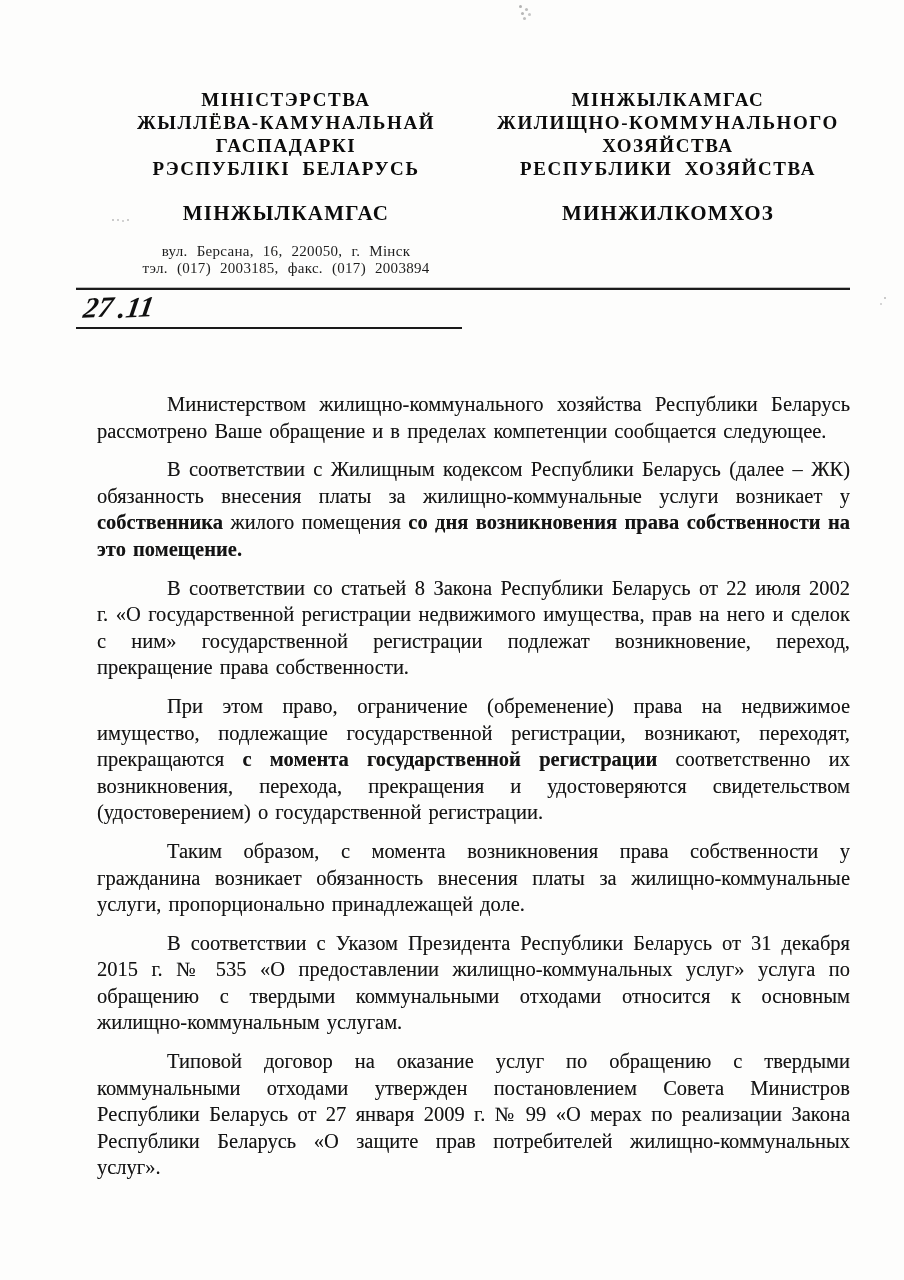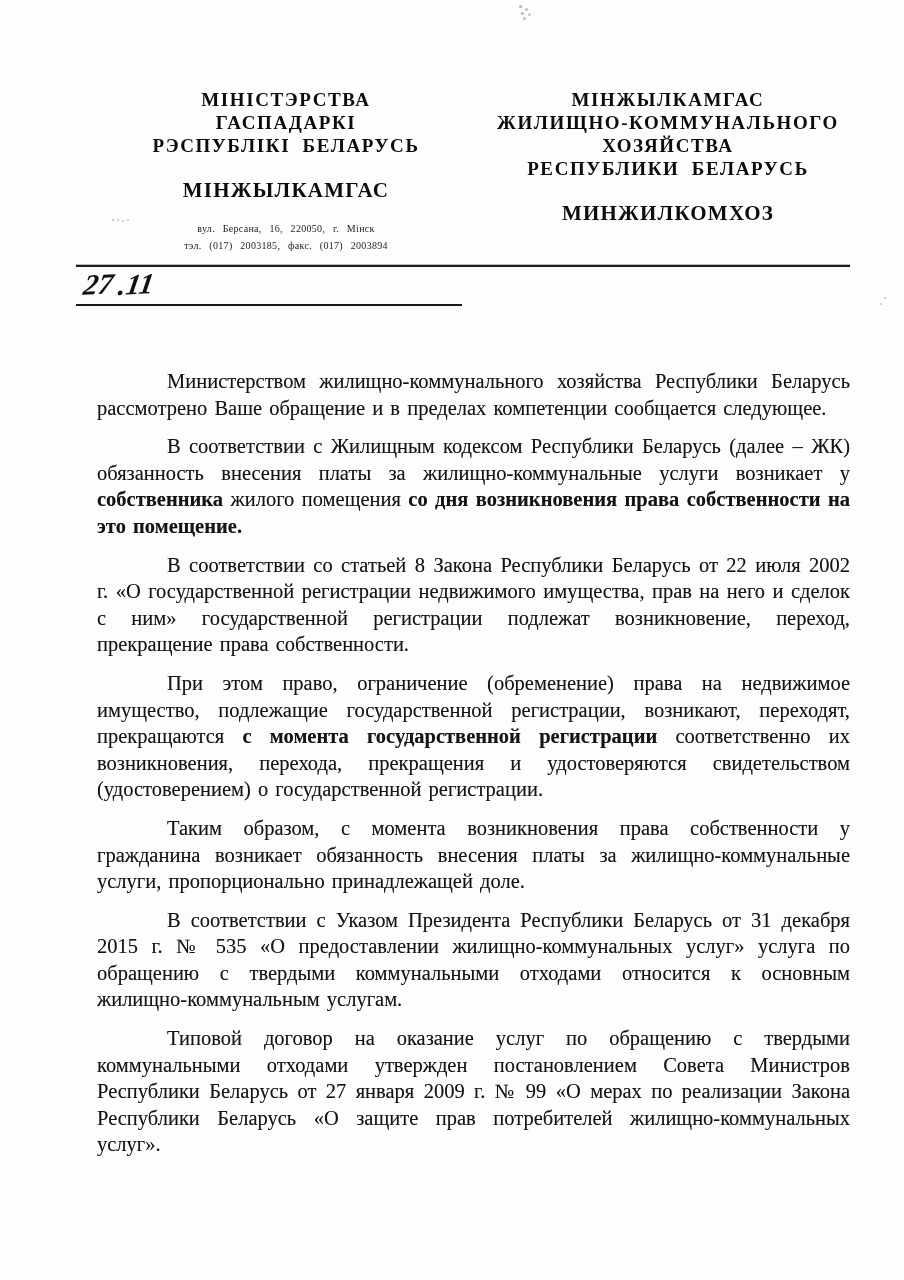--- a/index.html
+++ b/index.html
@@ -37,21 +37,21 @@
   }
   .short-name {
     margin-top: 21px;
     font-weight: bold;
     font-size: 21px;
     letter-spacing: 1.2px;
     color: #0c0c0c;
   }
   .address {
     margin-top: 17px;
-    font-size: 10px;
+    font-size: 15px;
     line-height: 17px;
     letter-spacing: 0.3px;
     word-spacing: 5px;
     color: #1d1d1d;
     white-space: nowrap;
   }
   
   .top-rule {
     margin: 11px 0 0 76px;
     width: 774px;
@@ -129,35 +129,36 @@
 <div class="page">
 
   <span class="artifact smudge-top"></span>
   <span class="artifact dots-left"></span>
   <span class="artifact speck-right"></span>
 
   <header class="letterhead">
     <div class="lh-col left">
       <div class="org-name">
         <div>МІНІСТЭРСТВА</div>
+        <div>ЖЫЛЛЁВА-КАМУНАЛЬНАЙ</div>
         <div>ГАСПАДАРКІ</div>
         <div>РЭСПУБЛІКІ БЕЛАРУСЬ</div>
       </div>
       <div class="short-name">МІНЖЫЛКАМГАС</div>
       <div class="address">
         <div>вул. Берсана, 16, 220050, г. Мінск</div>
         <div>тэл. (017) 2003185, факс. (017) 2003894</div>
       </div>
     </div>
     <div class="lh-col right">
       <div class="org-name">
         <div>МІНЖЫЛКАМГАС</div>
         <div>ЖИЛИЩНО-КОММУНАЛЬНОГО</div>
         <div>ХОЗЯЙСТВА</div>
-        <div>РЕСПУБЛИКИ БЕЛАРУСЬ</div>
+        <div>РЕСПУБЛИКИ ХОЗЯЙСТВА</div>
       </div>
       <div class="short-name">МИНЖИЛКОМХОЗ</div>
     </div>
   </header>
 
   <div class="top-rule"></div>
 
   <div class="ref-block">
     <span class="hand">27</span>
     <span class="hand">.11</span>

